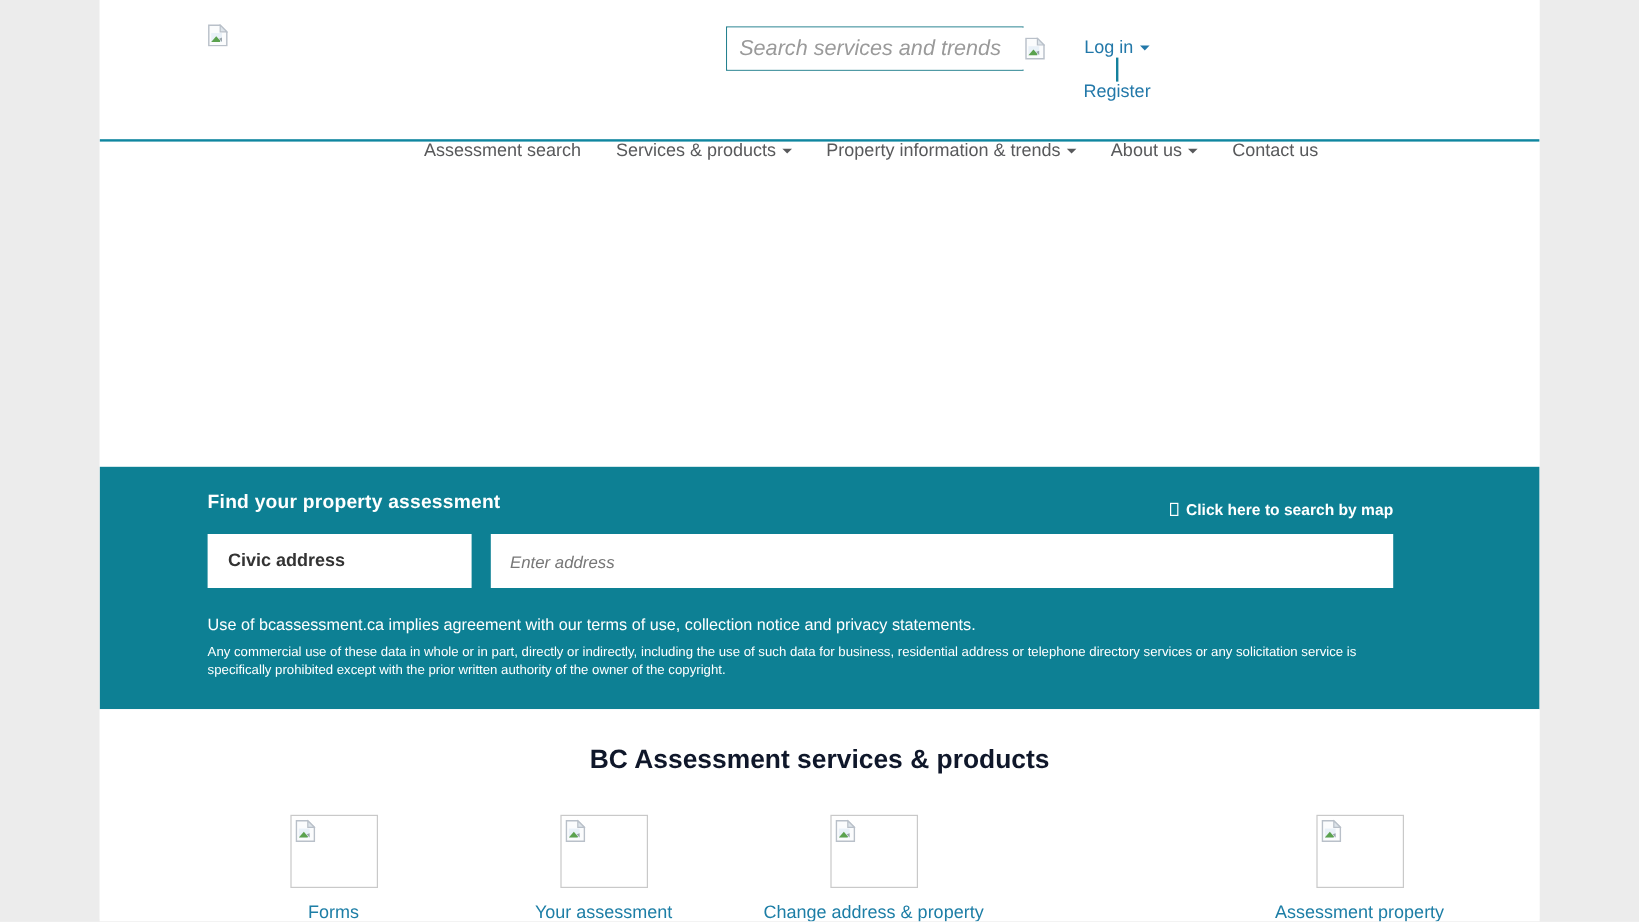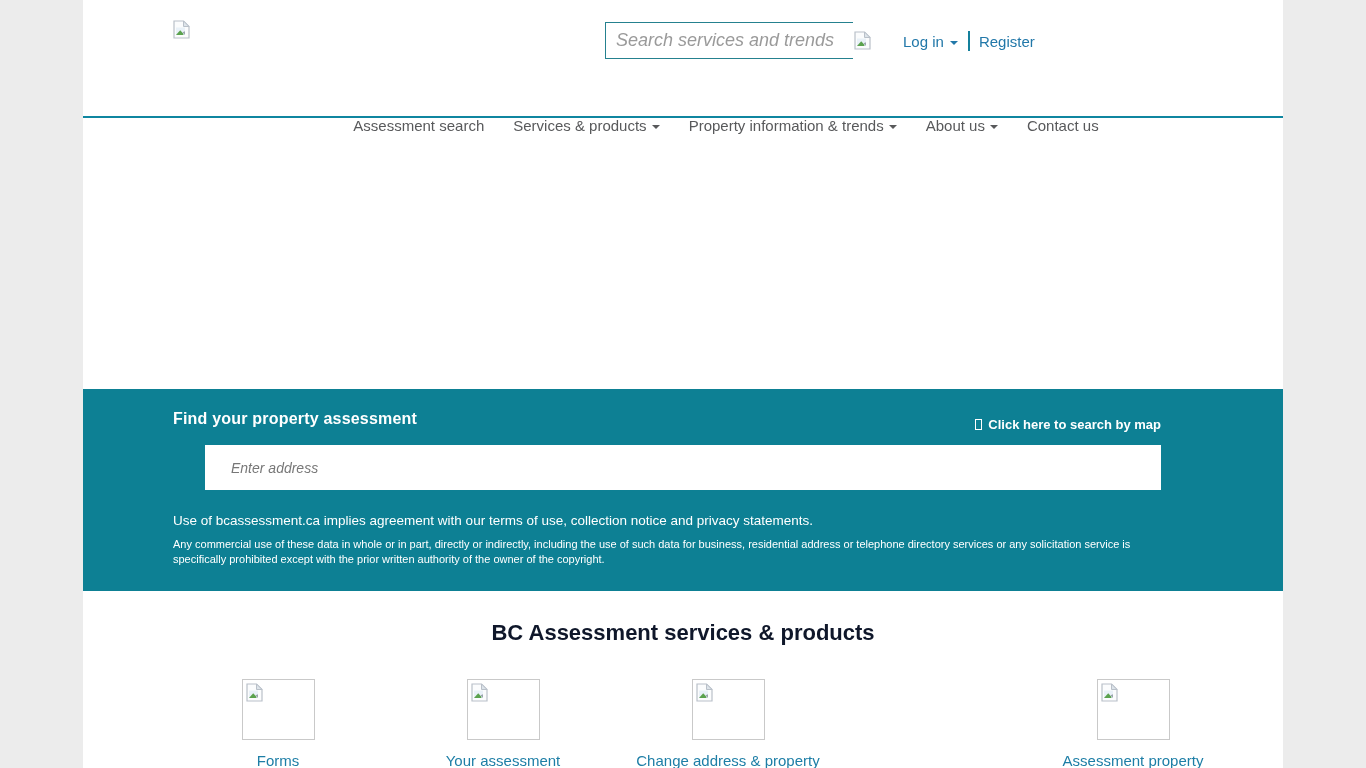--- a/index.html
+++ b/index.html
@@ -17,21 +17,21 @@
     position: absolute; left: 522px; top: 22px; width: 248px; height: 37px;
     border: 1px solid #25818f; display: flex; align-items: center; background: #fff;
   }
   .search-box input {
     flex: 1; border: none; outline: none; height: 100%; padding: 0 6px 0 10px;
     font-family: "Liberation Sans", sans-serif; font-size: 18px; color: #444;
   }
   .search-box input::placeholder { color: #9a9a9a; font-style: italic; }
   .search-btn { background: none; border: none; padding: 0 8px 0 0; cursor: pointer; line-height: 0; }
 
-  .auth { position: absolute; left: 820px; top: 31px; font-size: 15px; white-space: nowrap; display: flex; align-items: center; }
+  .auth { position: absolute; left: 820px; top: 31px; font-size: 15px; white-space: nowrap; display: flex; align-items: center; flex-direction: column; }
   .auth a { color: #2278a9; text-decoration: none; cursor: pointer; }
   .caret-down {
     display: inline-block; width: 0; height: 0; margin-left: 6px;
     border-left: 4px solid transparent; border-right: 4px solid transparent;
     border-top: 4px solid currentColor; vertical-align: middle;
   }
   .auth .caret-down { color: #2278a9; }
   .auth-divider { display: inline-block; width: 2px; height: 20px; background: #14809c; margin: 0 9px 0 10px; }
 
   .main-nav {
@@ -50,22 +50,22 @@
   .banner-title { font-size: 16px; font-weight: bold; color: #fff; letter-spacing: 0.2px; }
   .map-link { color: #fff; font-size: 13px; font-weight: bold; text-decoration: none; cursor: pointer; margin-top: 7px; white-space: nowrap; display: inline-flex; align-items: center; }
   .missing-glyph-square { display: inline-block; width: 7px; height: 11px; border: 1px solid #fff; margin-right: 6px; }
 
   .banner-form { display: flex; margin-top: 13px; }
   .search-type-select {
     width: 220px; height: 45px; background: #fff; color: #333;
     font-size: 15px; font-weight: bold; line-height: 45px; padding-left: 17px; cursor: pointer;
   }
   .address-input {
-    flex: 1; height: 45px; margin-left: 32px; border: none; outline: none;
-    padding: 0 26px; font-family: "Liberation Sans", sans-serif; font-size: 14px; color: #444;
+    flex: 1; height: 45px; margin-left: 16px; border: none; outline: none;
+    padding: 0 16px; font-family: "Liberation Sans", sans-serif; font-size: 14px; color: #444;
   }
   .address-input::placeholder { color: #777; font-style: italic; }
 
   .legal-1 { margin-top: 23px; font-size: 13.5px; color: #fff; }
   .legal-2 { margin-top: 9px; font-size: 11px; line-height: 1.4; color: #fff; }
 
   
   .services { position: relative; height: 175px; background: #fff; }
   .services-heading { text-align: center; padding-top: 29px; font-size: 22px; font-weight: bold; color: #0f172a; }
   .service-card { position: absolute; top: 88px; width: 210px; margin-left: -105px; text-align: center; cursor: pointer; }
@@ -147,20 +147,21 @@
   <section class="banner">
     <div class="banner-top">
       <h1 class="banner-title">Find your property assessment</h1>
       <a class="map-link">
         <span class="missing-glyph-square"></span>
         <span>Click here to search by map</span>
       </a>
     </div>
 
     <div class="banner-form">
+      <div class="search-type-select">Civic address</div>
       <input type="text" class="address-input" placeholder="Enter address" style="">
     </div>
 
     <p class="legal-1">Use of bcassessment.ca implies agreement with our terms of use, collection notice and privacy statements.</p>
     <p class="legal-2">Any commercial use of these data in whole or in part, directly or indirectly, including the use of such data for business, residential address or telephone directory services or any solicitation service is specifically prohibited except with the prior written authority of the owner of the copyright.</p>
   </section>
 
   <section class="services">
     <h2 class="services-heading">BC Assessment services &amp; products</h2>
 

